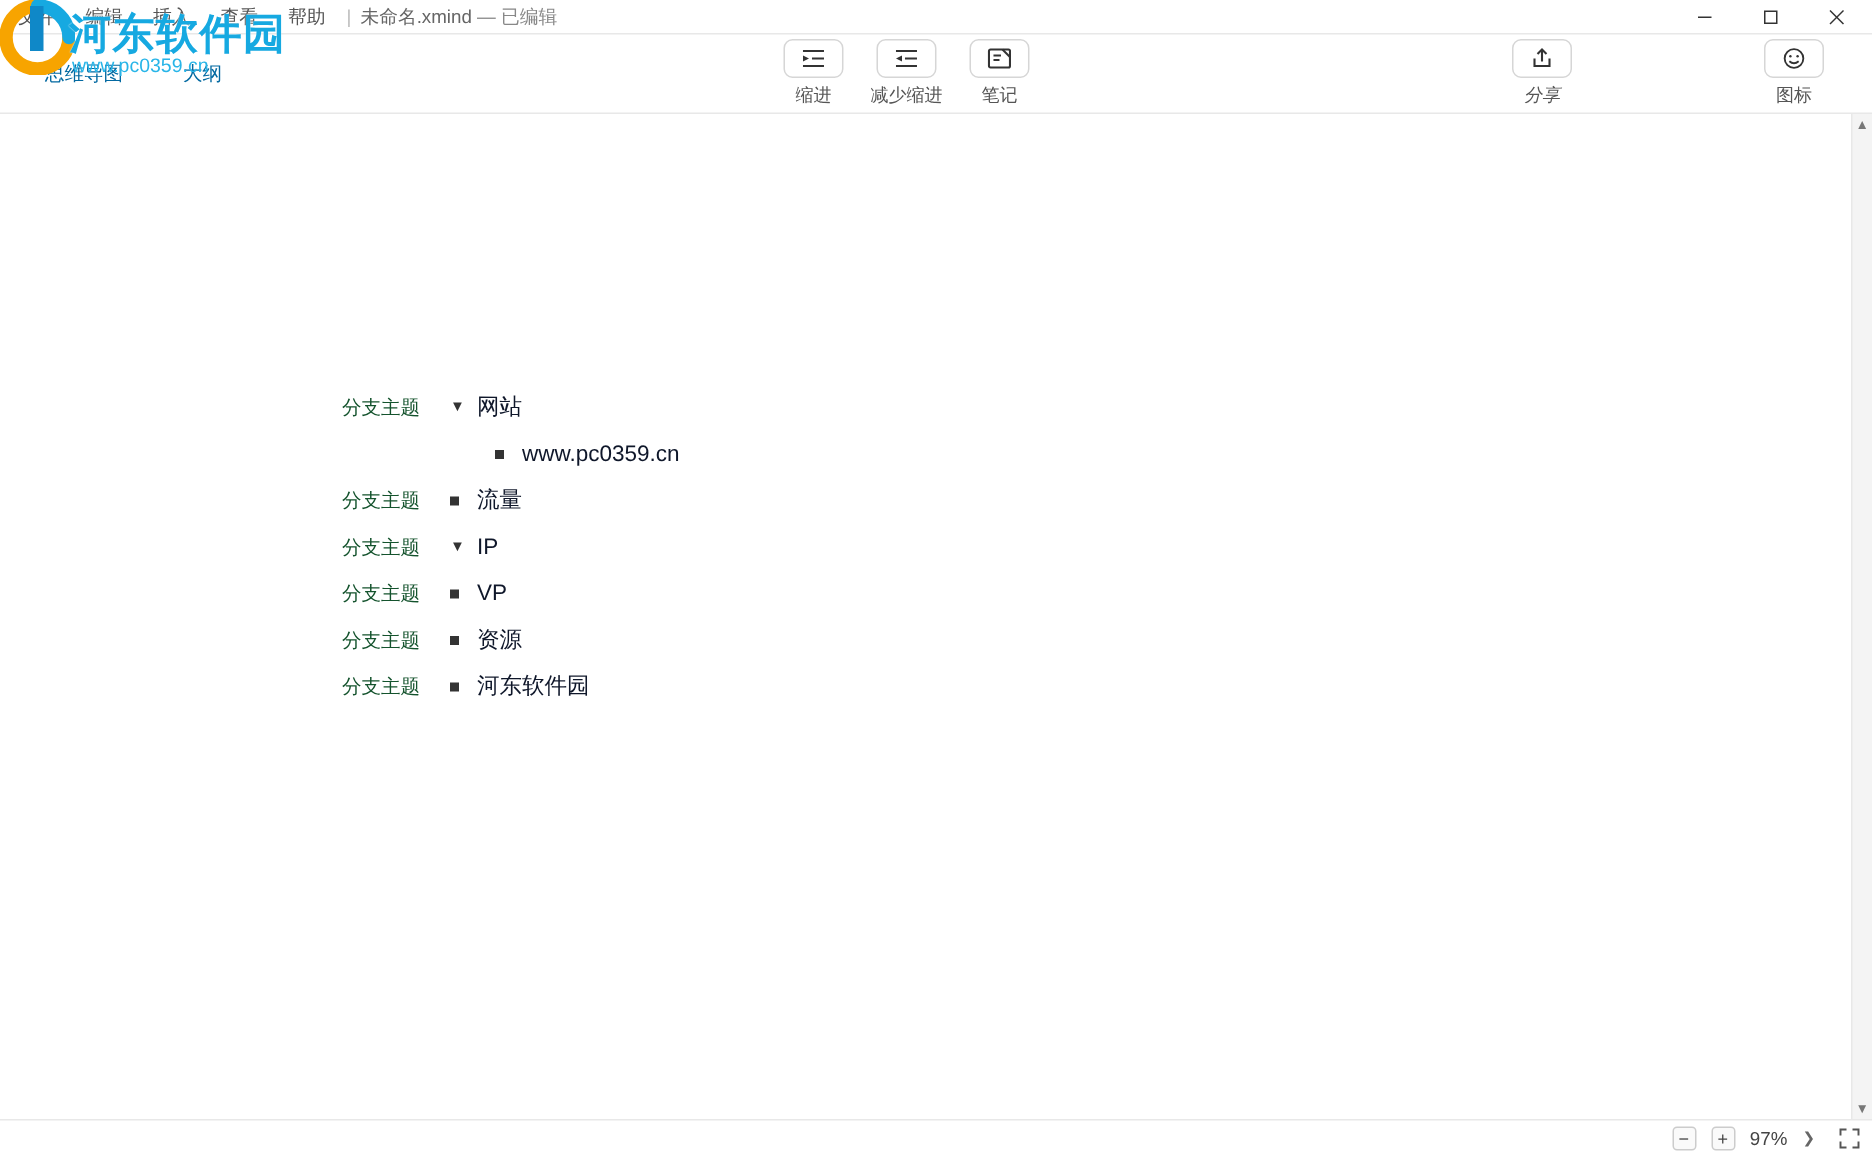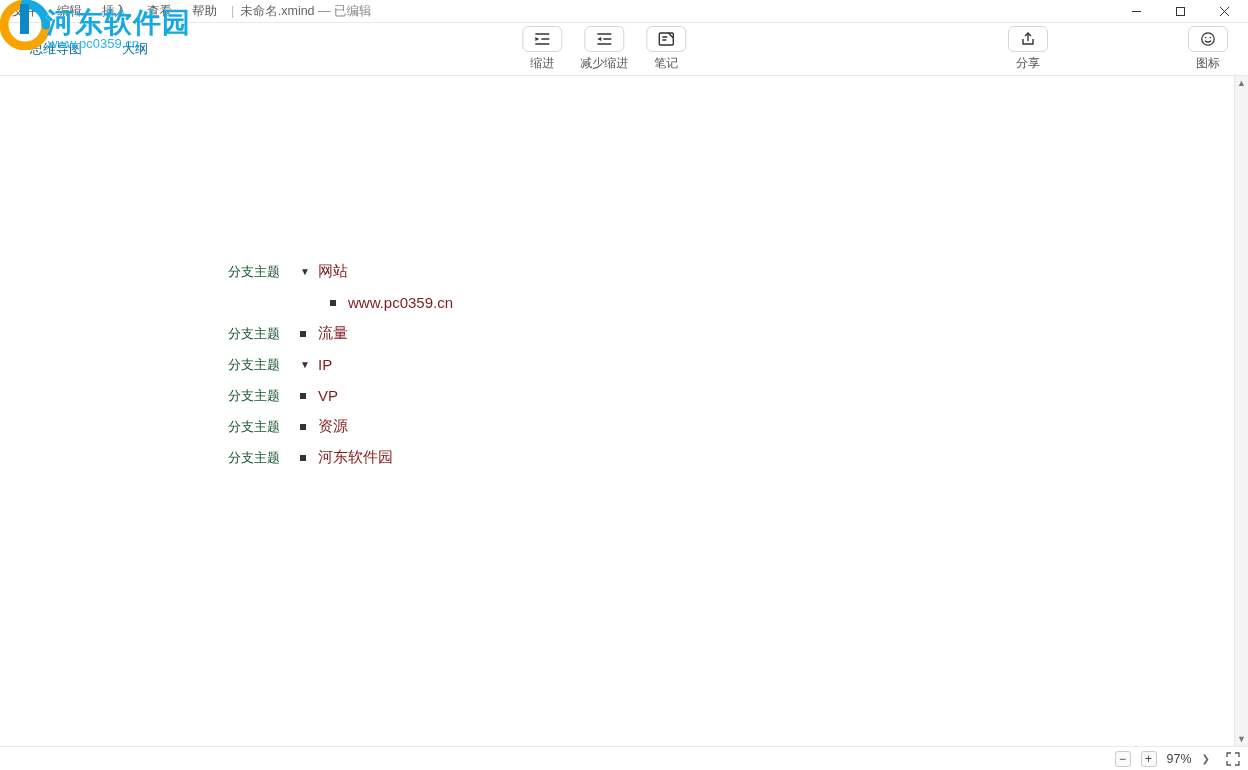--- a/index.html
+++ b/index.html
@@ -69,22 +69,22 @@
 .view-tabs .vt { cursor: pointer; }
 .tool-center { position: absolute; left: 50%; transform: translateX(-62%); display: flex; gap: 18px; }
 .tool-btn { display: flex; flex-direction: column; align-items: center; gap: 3px; cursor: pointer; }
 .tool-btn .iconbox {
   width: 40px; height: 26px; border: 1px solid #d6d6d6; border-radius: 6px;
   display: flex; align-items: center; justify-content: center;
   background: #fff;
 }
 .tool-btn.noborder .iconbox{ border: none; }
 .tool-btn .lbl { font-size: 12px; color: #555; }
-.tool-right { position: absolute; right: 20px; display: flex; gap: 18px; text-align: right; }
-.tool-right2 { position: absolute; right: 200px; display: flex; gap: 18px; }
+.tool-right { position: absolute; right: 32px; display: flex; gap: 18px; text-align: right; }
+.tool-right2 { position: absolute; right: 200px; display: flex; gap: 18px; font-style: italic; }
 svg.icon { width: 18px; height: 16px; stroke: #333; stroke-width: 1.4; fill: none; }
 
 
 .content {
   position: absolute;
   top: 76px; left: 0; right: 14px; bottom: 24px;
   background: #fff;
   overflow: hidden;
 }
 .scrollbar-v {
@@ -114,21 +114,21 @@
   font-size: 13px; color: #14532d;
 }
 .row.level1 { margin-left: 0; position: relative; }
 .row.level2 { margin-left: 30px; position: relative; }
 .bullet-tri {
   width: 10px; display: inline-block; color: #333; font-size: 10px; margin-right: 8px;
 }
 .bullet-sq {
   width: 6px; height: 6px; background: #333; display: inline-block; margin-right: 12px;
 }
-.row .text { font-size: 15px; color: #7f1d1d; }
+.row .text { font-size: 15px; color: #0f172a; }
 
 
 .statusbar {
   position: absolute; left: 0; right: 0; bottom: 0; height: 24px;
   border-top: 1px solid #e8e8e8;
   background: #fff;
   display: flex; align-items: center; justify-content: flex-end;
   padding-right: 8px; gap: 10px;
   font-size: 12.5px; color: #444;
 }

